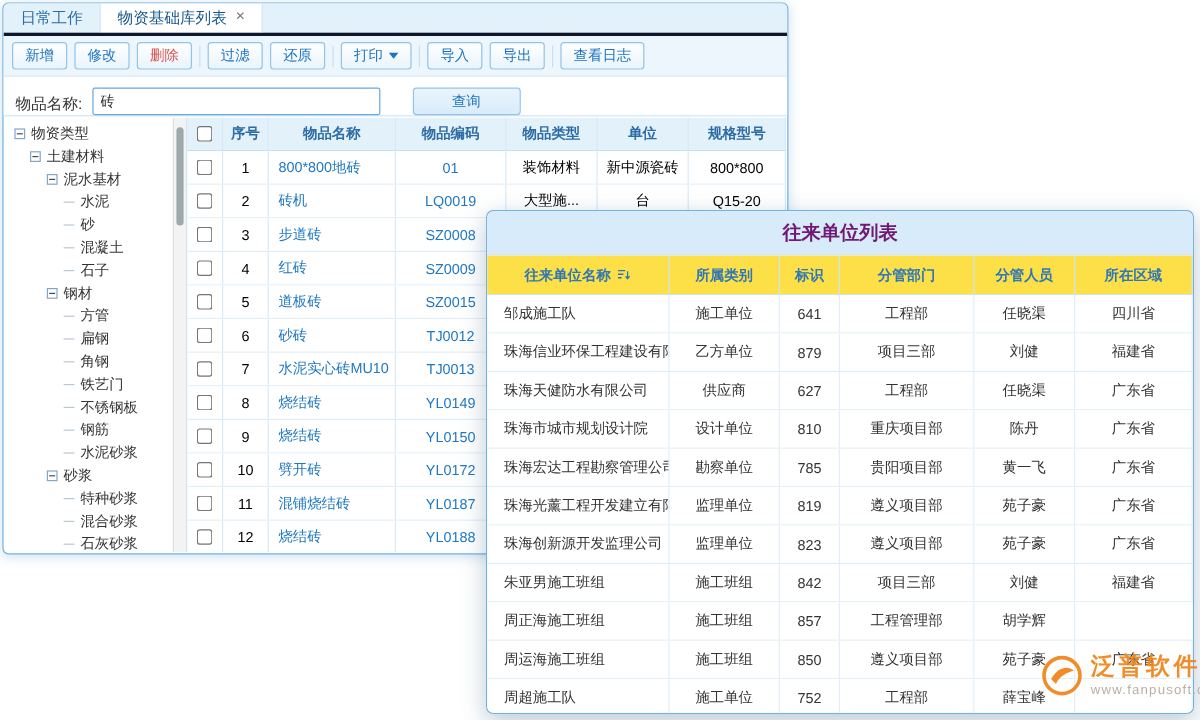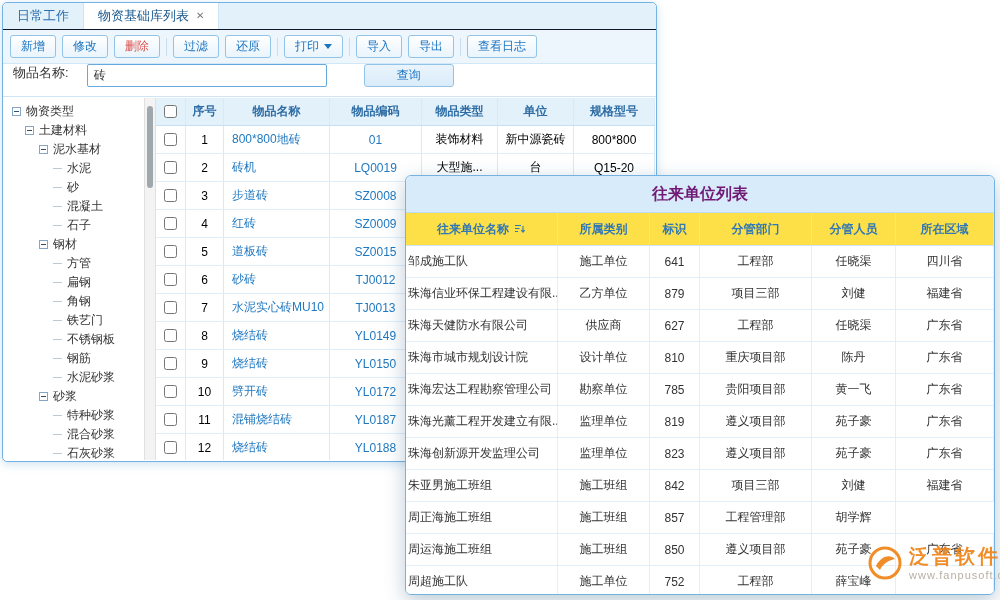--- a/index.html
+++ b/index.html
@@ -1,33 +1,33 @@
 <!DOCTYPE html>
 <html><head>
 <meta charset="utf-8">
 <style>
   *{margin:0;padding:0;box-sizing:border-box}
   html,body{width:1000px;height:600px;background:#fff;font-family:"Liberation Sans",sans-serif;overflow:hidden}
   body{position:relative}
   .window{position:absolute;background:#fff;border:1px solid #74b2e2;border-radius:5px;box-shadow:0 2px 10px rgba(60,140,200,.25)}
   #main-window{left:2px;top:2px;width:655px;height:460px}
   
-  .tabbar{height:27px;background:#e3f1fb;border-bottom:1px solid #0f172a;display:flex;align-items:stretch;border-radius:5px 5px 0 0;overflow:hidden}
+  .tabbar{height:27px;background:#e3f1fb;border-bottom:3px solid #0f172a;display:flex;align-items:stretch;border-radius:5px 5px 0 0;overflow:hidden}
   .tab{display:flex;align-items:center;padding:0 14px;font-size:13px;color:#2a6ea9;border-right:1px solid #cfe4f4;cursor:pointer}
   .tab.active{background:#fff;color:#17578c;font-weight:normal}
   .close-icon{margin-left:7px;color:#777;font-size:10px;line-height:1}
   .close-icon::before{content:"✕"}
   
   .toolbar{height:34px;display:flex;align-items:center;padding:0 7px;background:#eef6fd;border-bottom:1px solid #d2e7f6;gap:6px}
   .btn{height:23px;padding:0 10px;display:inline-flex;align-items:center;gap:5px;background:linear-gradient(#ffffff,#e9f4fc);border:1px solid #93c4e8;border-radius:3px;font-size:12px;color:#1a74c0;cursor:pointer;white-space:nowrap}
   .btn.danger{color:#d9534f}
   .sep{width:1px;height:18px;background:#c9dff0}
   .caret{width:0;height:0;border-left:4px solid transparent;border-right:4px solid transparent;border-top:5px solid #1a74c0}
   
-  .searchbar{height:33px;display:flex;align-items:flex-start;padding:0 10px;border-bottom:1px solid #cfe5f5;gap:18px;background:#fff}
+  .searchbar{height:33px;display:flex;align-items:flex-end;padding:0 10px;border-bottom:1px solid #cfe5f5;gap:8px;background:#fff}
   .searchbar label{font-size:13px;color:#333}
   .searchbar input{width:240px;height:23px;border:1px solid #66a9dd;border-radius:2px;padding:0 6px;font-size:12px;color:#333;outline:none}
   .btn.query{width:90px;justify-content:center;margin-left:19px;background:linear-gradient(#eaf4fc,#d9ecfa)}
   
   .content{position:absolute;top:95px;bottom:1px;left:1px;right:1px;display:flex;overflow:hidden}
   .tree{width:152px;border-right:1px solid #cfe5f5;position:relative;padding:4px 12px 0 6px;overflow:hidden;flex:0 0 152px}
   .tree-item{display:flex;align-items:center;height:19px;font-size:12px;color:#333;cursor:pointer;white-space:nowrap}
   .lvl0{padding-left:2px}.lvl1{padding-left:15px}.lvl2{padding-left:29px}.lvl3{padding-left:43px}
   .box-icon{width:9px;height:9px;border:1px solid #84a6c4;margin-right:5px;position:relative;background:#fff;flex:0 0 9px}
   .box-icon::after{content:"";position:absolute;left:1px;right:1px;top:3px;height:1px;background:#33506b}
@@ -43,21 +43,21 @@
   .c0{flex:0 0 30px}.c1{flex:0 0 38px}.c2{flex:0 0 106px}.c3{flex:0 0 92px}.c4{flex:0 0 76px}.c5{flex:0 0 76px}.c6{flex:1}
   .blue{color:#1f78c1}
   input[type=checkbox]{width:13px;height:13px;accent-color:#2e7cc3;cursor:pointer}
   
   #dialog{left:405px;top:175px;width:590px;height:420px;z-index:10;border-radius:6px;box-shadow:0 6px 20px rgba(30,80,120,.3);overflow:hidden}
   .dlg-title{height:37px;background:#d7ebfa;display:flex;align-items:center;justify-content:center;font-size:16px;font-weight:bold;color:#701a75;border-bottom:1px solid #bcdcf2;border-radius:6px 6px 0 0}
   .drow{display:flex;height:32px;flex:0 0 32px;border-bottom:1px solid #e2eef8;font-size:12px;background:#fff}
   .drow.head{height:33px;flex:0 0 33px;background:#fde047;border-bottom:1px solid #cfe3f4}
   .dc{display:flex;align-items:center;justify-content:center;border-right:1px solid #e2eef8;padding:0 4px;white-space:nowrap;overflow:hidden;color:#333}
   .drow.head .dc{color:#3077b5;font-weight:bold;border-right:1px solid #cfe3f4;gap:5px}
-  .dc.name{justify-content:flex-start;padding-left:2px}
+  .dc.name{justify-content:flex-start;padding-left:14px}
   .d0{flex:0 0 152px}.d1{flex:0 0 92px}.d2{flex:0 0 50px}.d3{flex:0 0 112px}.d4{flex:0 0 84px}.d5{flex:1}
   
   .watermark{position:absolute;left:868px;top:544px;z-index:20;display:flex;align-items:center;gap:7px;opacity:.93}
   .wm-text{display:flex;flex-direction:column;line-height:1.25}
   .wm-brand{font-size:20px;font-weight:bold;color:#f08519;letter-spacing:3px}
   .wm-url{font-size:11px;color:#b3ab9d;letter-spacing:1px}
 </style>
 </head>
 <body>
 

